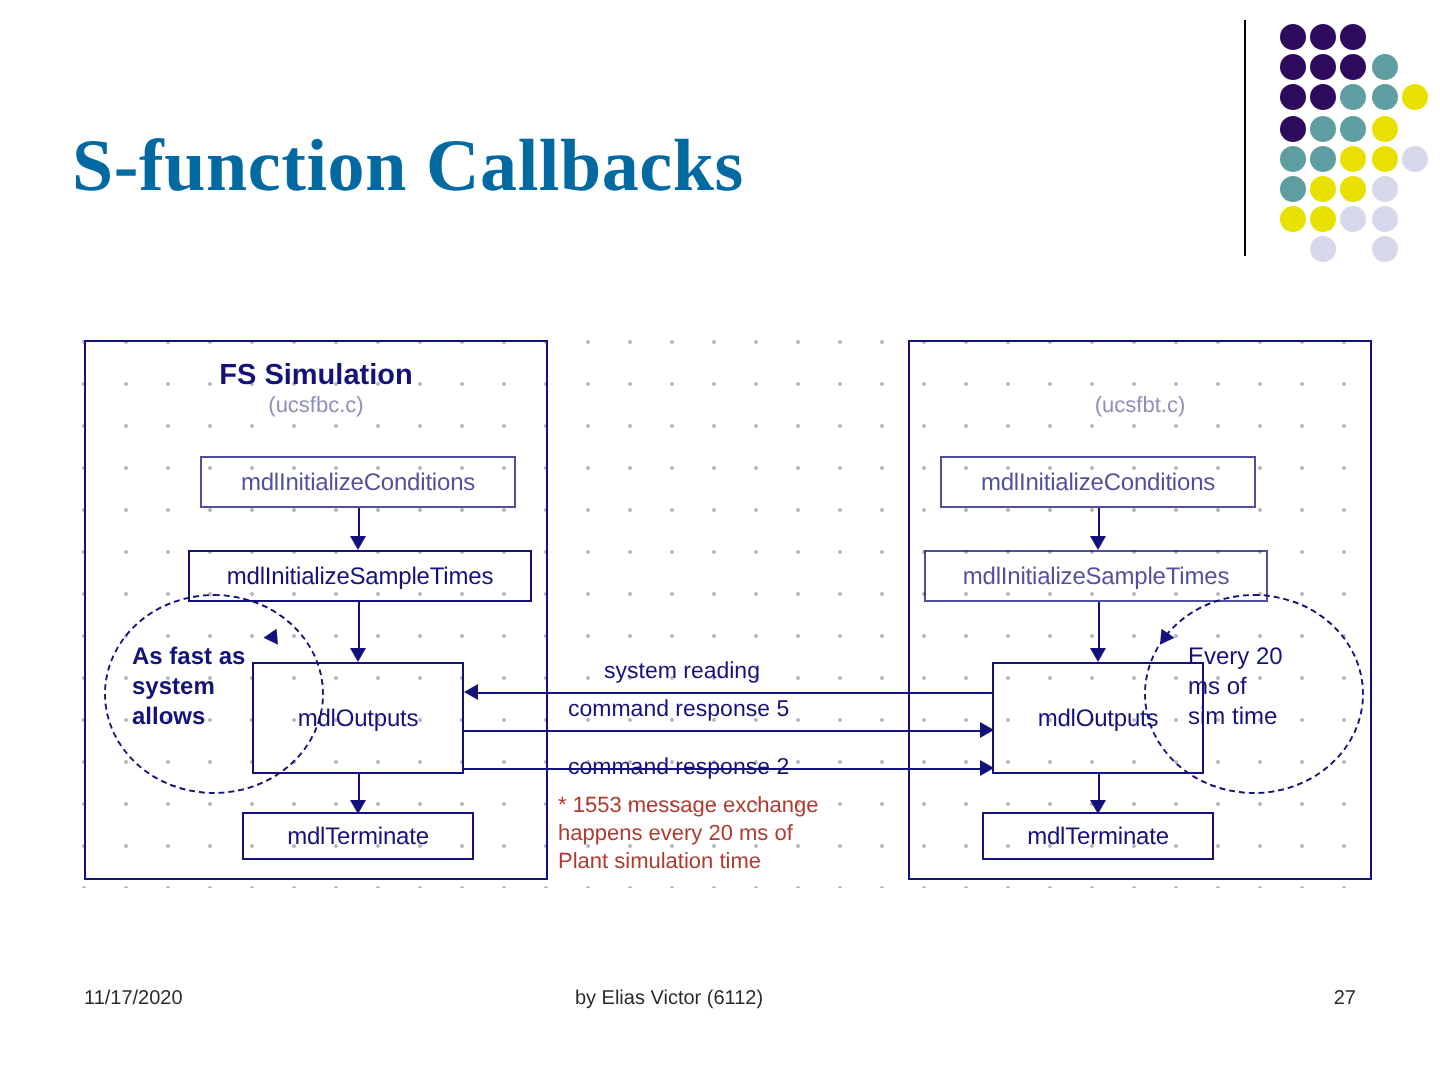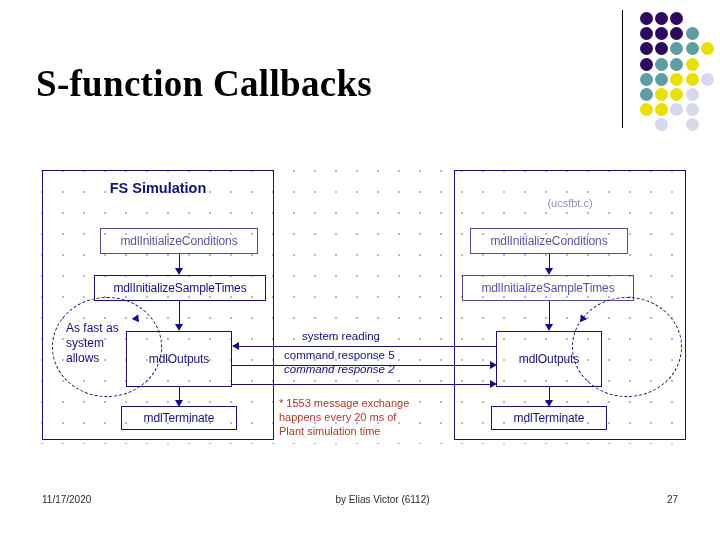--- a/index.html
+++ b/index.html
@@ -43,21 +43,21 @@
 
   
   #page-title {
     position: absolute;
     left: 36px;
     top: 61px;
     font-family: "Liberation Serif", serif;
     font-weight: bold;
     font-size: 37px;
     line-height: 45px;
-    color: #000000;
+    color: #0369a1;
     letter-spacing: 0.3px;
     white-space: nowrap;
   }
 
   
   #diagram {
     position: absolute;
     left: 38px;
     top: 166px;
     width: 654px;
@@ -172,21 +172,21 @@
   }
 
   
   .footer-text {
     position: absolute;
     top: 494px;
     font-size: 10px;
     color: #2b2b2b;
   }
   #footer-date  { left: 42px; }
-  #footer-author{ left: 0; width: 669px; text-align: center; margin-left: 48px; }
+  #footer-author{ left: 0; width: 669px; text-align: center; }
   #footer-page  { left: 0; width: 678px; text-align: right; }
 </style>
 </head>
 <body>
 
 <div id="slide">
 
   <div id="dot-grid">
       <div class="deco-dot" style="left: 0px; top: 0px; background: rgb(46, 10, 94);"></div>
       <div class="deco-dot" style="left: 15.2px; top: 0px; background: rgb(46, 10, 94);"></div>
@@ -223,33 +223,34 @@
 
   <div id="vrule"></div>
 
   <div id="page-title">S-function Callbacks</div>
 
   <div id="diagram">
 
     <div class="panel" id="panel-fs"></div>
 
     <div class="panel-title" style="left:4px; top:14px; width:232px;">FS Simulation</div>
+    <div class="panel-sub" style="left:4px; top:31px; width:232px;">(ucsfbc.c)</div>
 
     <div class="node faded" style="left:62px; top:62px; width:158px; height:26px;">mdlInitializeConditions</div>
 
     <div class="conn v" style="left:141px; top:88px; height:16px;"></div>
     <div class="arrowhead-down" style="left:136.5px; top:102px;"></div>
 
     <div class="node" style="left:56px; top:109px; width:172px; height:26px;">mdlInitializeSampleTimes</div>
 
     <div class="conn v" style="left:141px; top:135px; height:25px;"></div>
     <div class="arrowhead-down" style="left:136.5px; top:158px;"></div>
 
     <div class="loop" style="left:14px; top:131px; width:110px; height:100px;"></div>
-    <div class="loop-label" style="left:28px; top:155px;">As fast as
+    <div class="loop-label" style="left:28px; top:155px;font-weight:bold;">As fast as
 system
 allows</div>
     <div class="arrowhead-down" style="left:95px; top:150px; transform:rotate(-35deg);"></div>
 
     <div class="node" style="left:88px; top:165px; width:106px; height:56px;">mdlOutputs</div>
 
     <div class="conn v" style="left:141px; top:221px; height:15px;"></div>
     <div class="arrowhead-down" style="left:136.5px; top:234px;"></div>
 
     <div class="node" style="left:83px; top:240px; width:116px; height:24px;">mdlTerminate</div>
@@ -262,40 +263,43 @@
 
     <div class="conn v" style="left:511px; top:88px; height:16px;"></div>
     <div class="arrowhead-down" style="left:506.5px; top:102px;"></div>
 
     <div class="node faded" style="left:424px; top:109px; width:172px; height:26px;">mdlInitializeSampleTimes</div>
 
     <div class="conn v" style="left:511px; top:135px; height:25px;"></div>
     <div class="arrowhead-down" style="left:506.5px; top:158px;"></div>
 
     <div class="loop" style="left:534px; top:131px; width:110px; height:100px;"></div>
+    <div class="loop-label" style="left:556px; top:155px;">Every 20
+ms of
+sim time</div>
     <div class="arrowhead-down" style="left:540px; top:150px; transform:rotate(35deg);"></div>
 
     <div class="node" style="left:458px; top:165px; width:106px; height:56px;">mdlOutputs</div>
 
     <div class="conn v" style="left:511px; top:221px; height:15px;"></div>
     <div class="arrowhead-down" style="left:506.5px; top:234px;"></div>
 
     <div class="node" style="left:453px; top:240px; width:116px; height:24px;">mdlTerminate</div>
 
     <div class="conn h" style="left:200px; top:180px; width:258px;"></div>
     <div class="arrowhead-left" style="left:194px; top:175.5px;"></div>
     <div class="msg-label" style="left:264px; top:164px;">system reading</div>
 
     <div class="conn h" style="left:194px; top:199px; width:262px;"></div>
     <div class="arrowhead-right" style="left:452px; top:194.5px;"></div>
     <div class="msg-label" style="left:246px; top:183px;">command response 5</div>
 
     <div class="conn h" style="left:194px; top:218px; width:262px;"></div>
     <div class="arrowhead-right" style="left:452px; top:213.5px;"></div>
-    <div class="msg-label" style="left:246px; top:197px;font-style:italic;">command response 2</div>
+    <div class="msg-label" style="left:246px; top:212px;">command response 2</div>
 
     <div id="footnote" style="left:241px; top:230px;">* 1553 message exchange
 happens every 20 ms of
 Plant simulation time</div>
 
   </div>
 
   <div class="footer-text" id="footer-date">11/17/2020</div>
   <div class="footer-text" id="footer-author">by Elias Victor (6112)</div>
   <div class="footer-text" id="footer-page">27</div>

